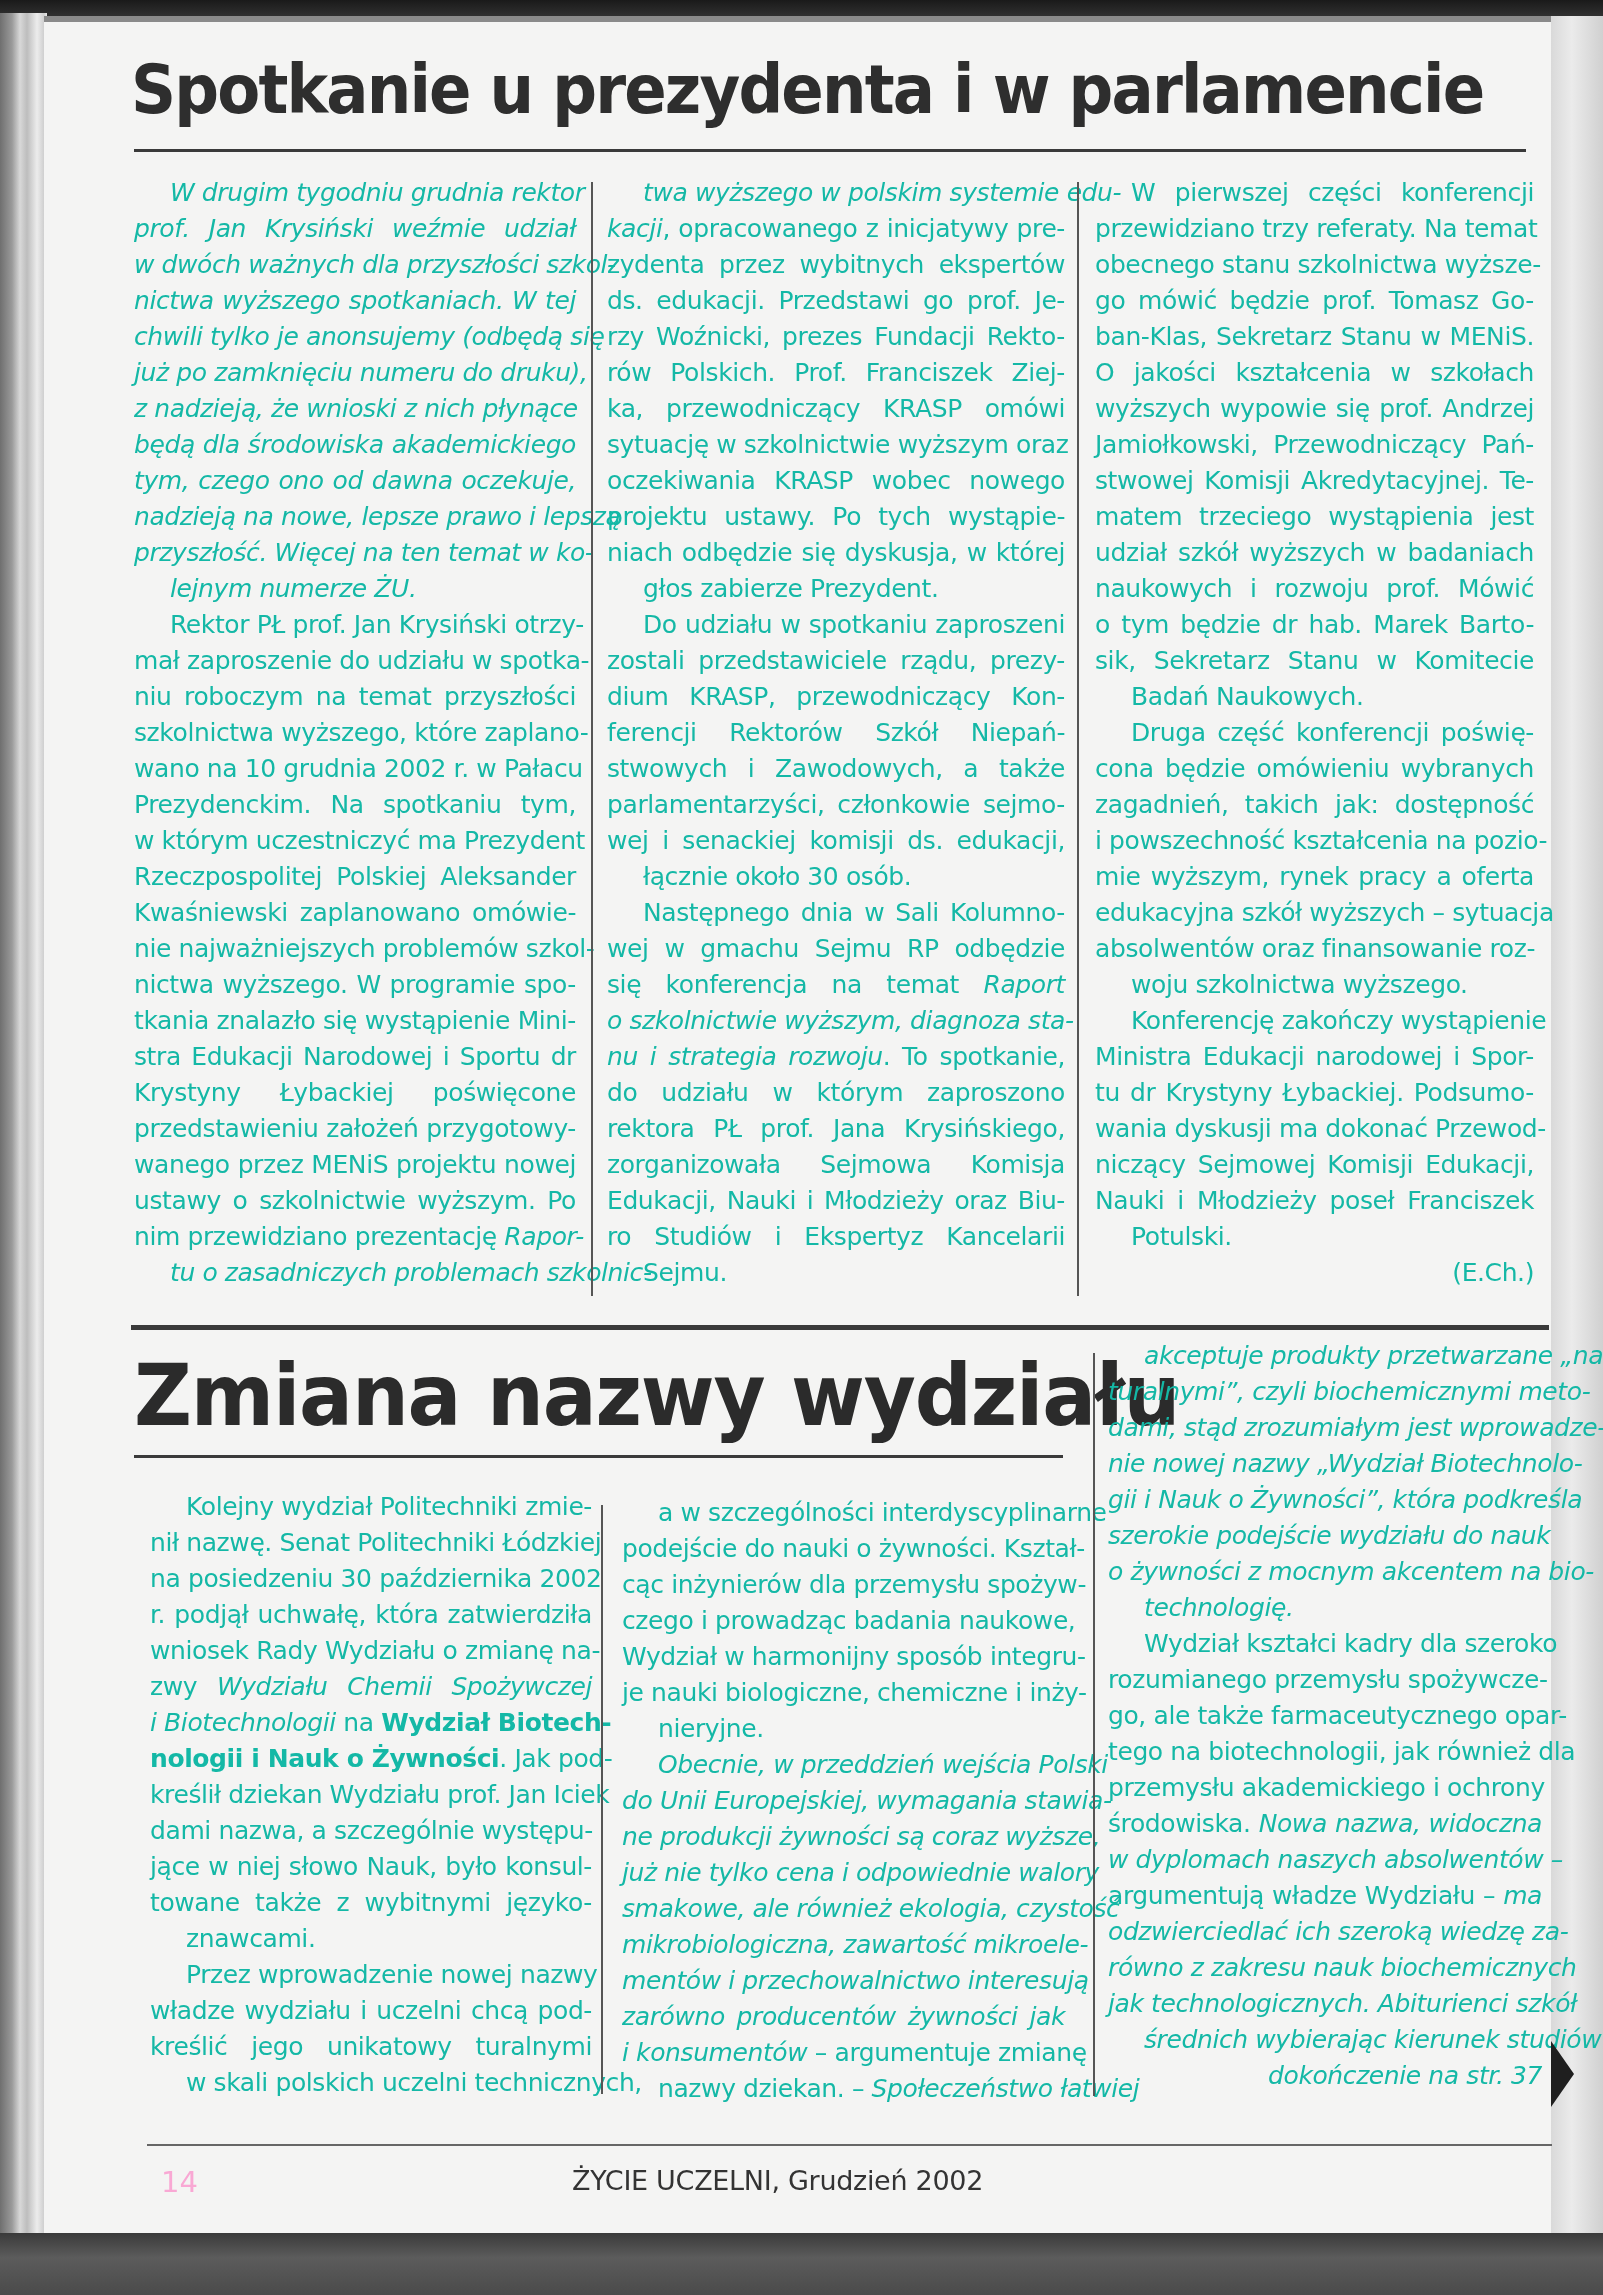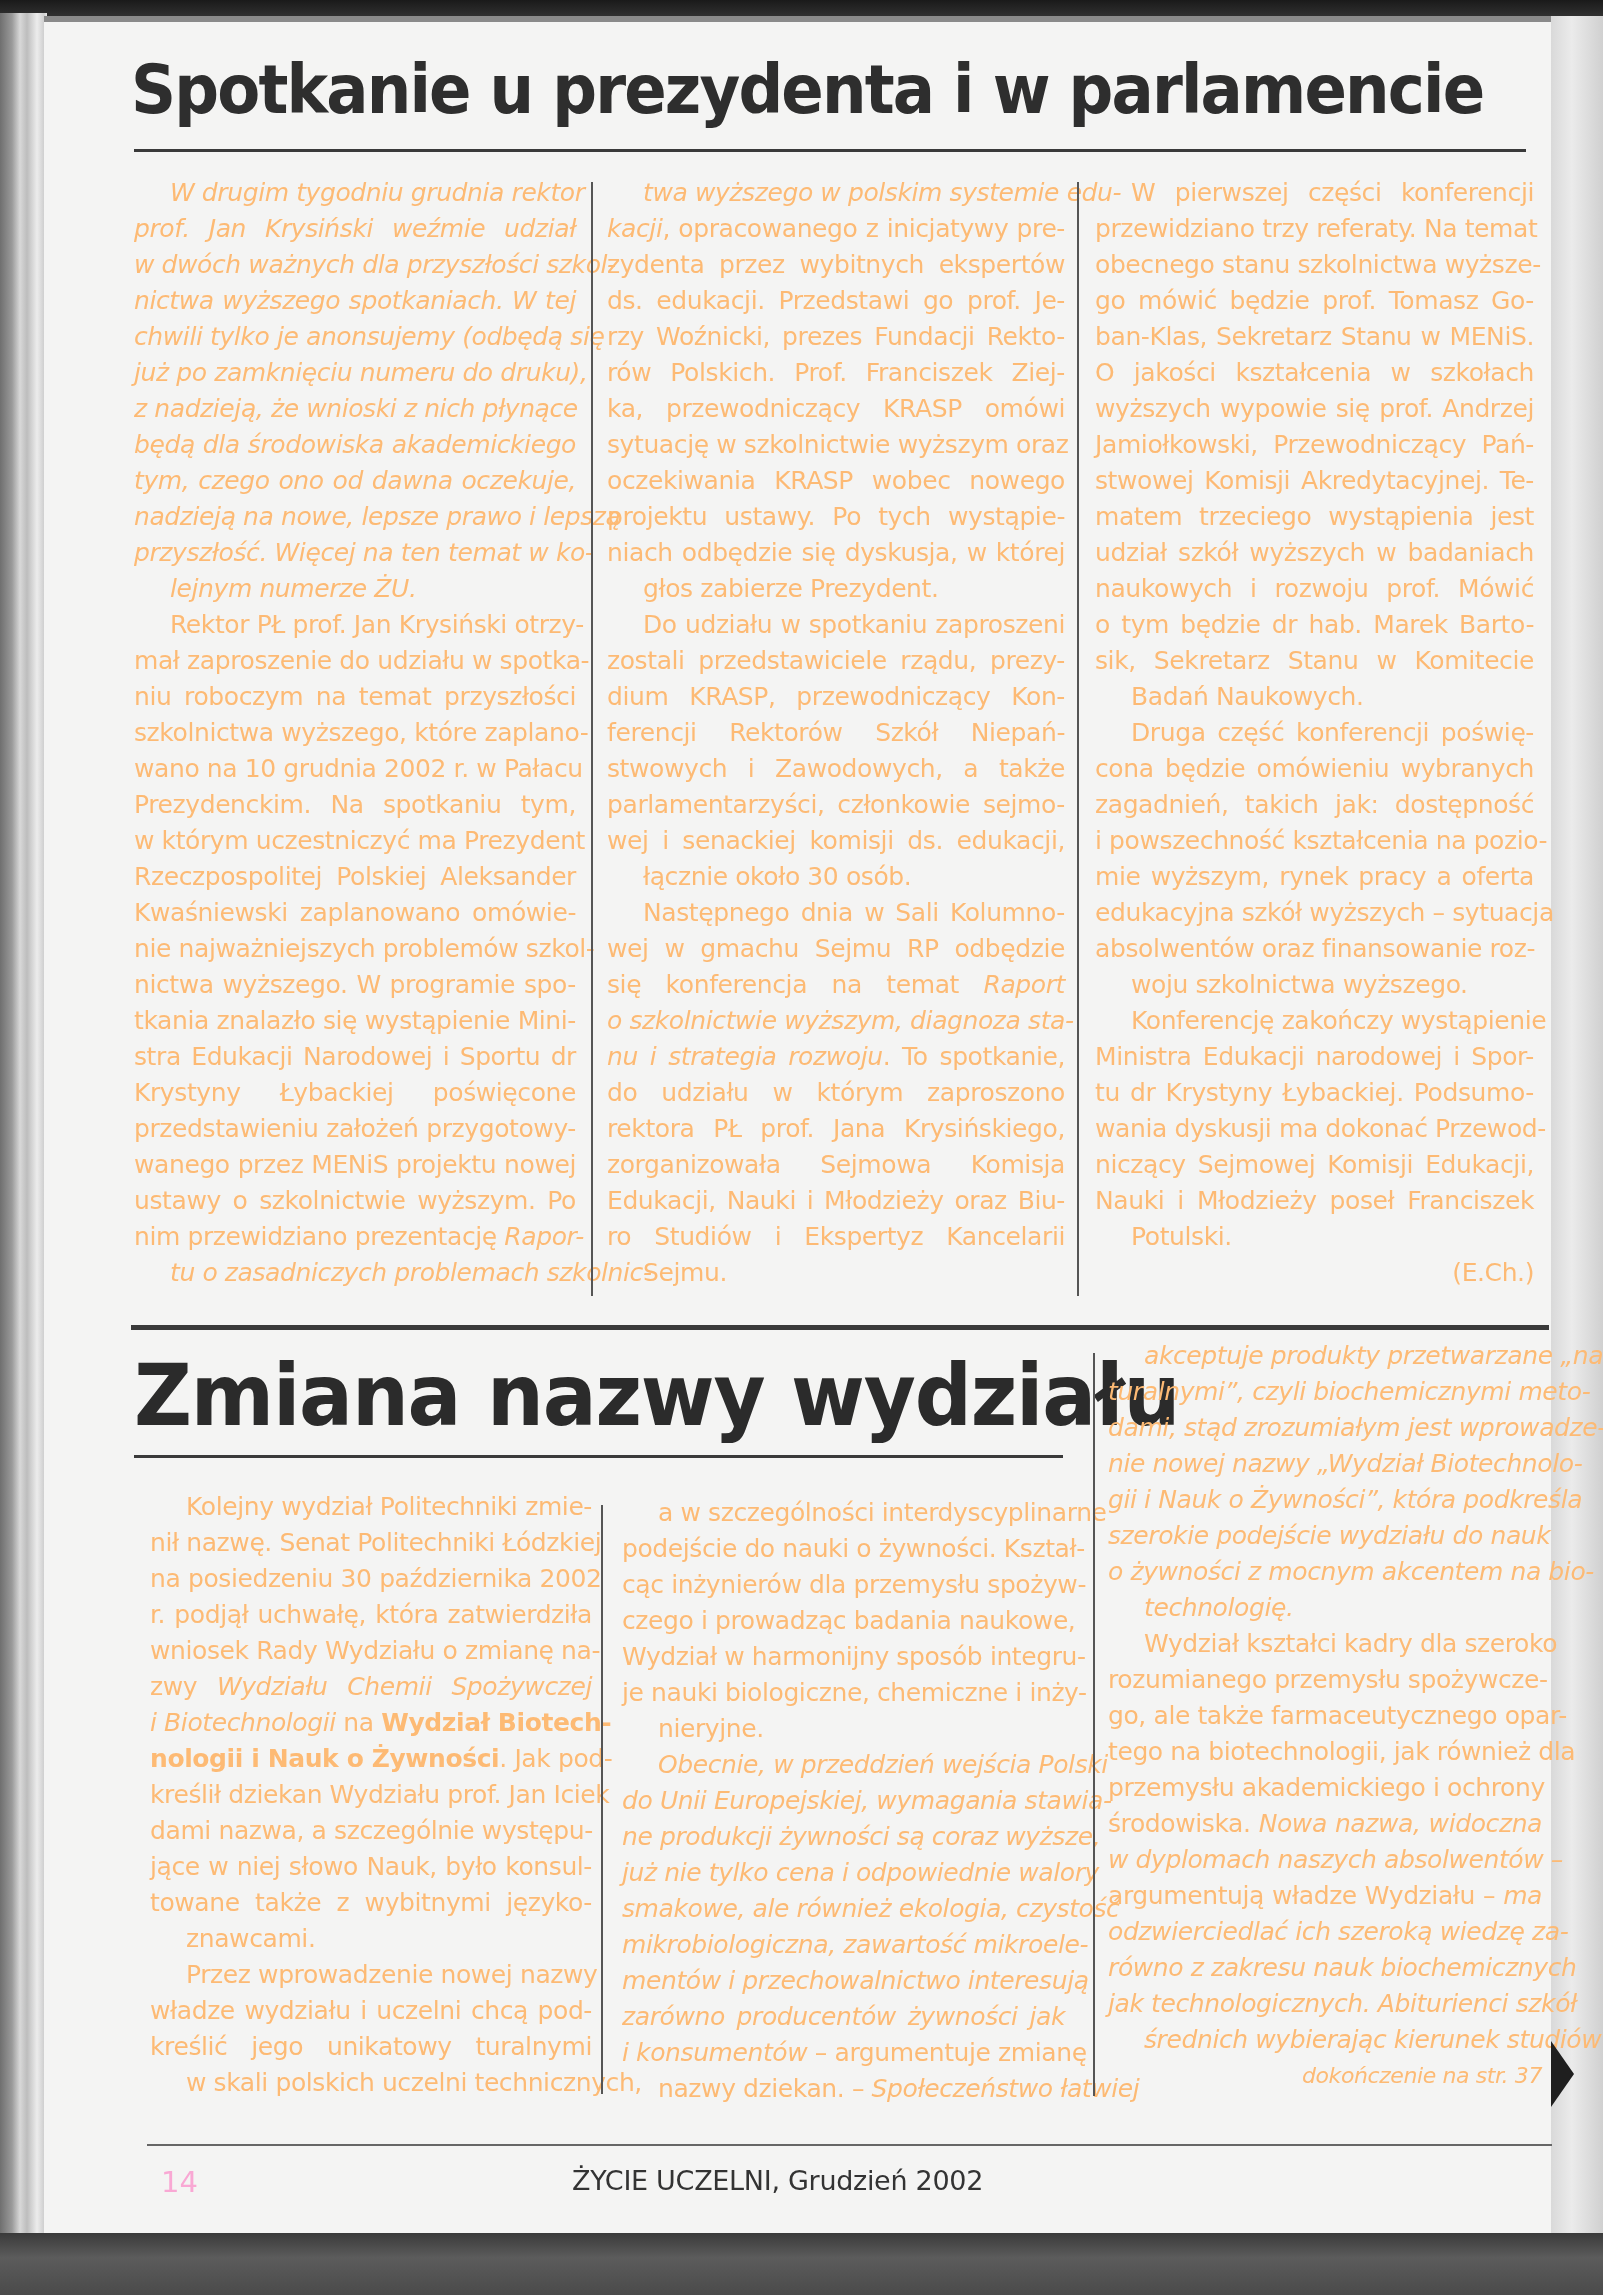--- a/index.html
+++ b/index.html
@@ -19,21 +19,21 @@
     background: #f4f4f3; border-top: 6.7px solid #8a8a8a; }
   .right-strip { position: absolute; left: 1551px; top: 16px; width: 52px; height: 2220px;
     background: linear-gradient(90deg, #d9d9d9, #ebebeb 40%, #d0d0d0); }
 
   .title1 { position: absolute; left: 131px; top: 47px; width: 1398px;
     font-family: "DejaVu Sans", sans-serif; font-weight: bold; font-size: 67px; line-height: 87px;
     letter-spacing: -2px; color: #2e2e2e; white-space: nowrap; transform: scaleX(0.935); transform-origin: left; }
   .rule { position: absolute; background: #3a3a3a; }
 
   .col { position: absolute; font-size: 25px; line-height: 36px; text-align: justify;
-    color: #fdba74; font-family: "DejaVu Sans", sans-serif; letter-spacing: -0.4px; }
+    color: #14b8a6; font-family: "DejaVu Sans", sans-serif; letter-spacing: -0.4px; }
   .col .line { display: block; text-align: justify; text-align-last: justify; white-space: nowrap; }
   .col .line.last { text-align-last: left; margin-left: 36px; }
   .col .line.right { text-align-last: right; }
   .col .line.ind { padding-left: 36px; }
   .it { font-style: italic; }
   .b { font-weight: bold; }
   .vrule { position: absolute; width: 2px; background: #555; }
 
   .title2 { position: absolute; left: 134px; top: 1345px;
     font-family: "DejaVu Sans", sans-serif; font-weight: bold; font-size: 86px; line-height: 100px;
@@ -247,21 +247,21 @@
       <span class="line">tego na biotechnologii, jak również dla</span>
       <span class="line">przemysłu akademickiego i ochrony</span>
       <span class="line">środowiska. <span class="it">Nowa nazwa, widoczna</span></span>
       <span class="line it">w dyplomach naszych absolwentów –</span>
       <span class="line">argumentują władze Wydziału – <span class="it">ma</span></span>
       <span class="line it">odzwierciedlać ich szeroką wiedzę za-</span>
       <span class="line it">równo z zakresu nauk biochemicznych</span>
       <span class="line it">jak technologicznych. Abiturienci szkół</span>
       <span class="line last it">średnich wybierając kierunek studiów</span>
     </div>
-    <span class="line right it" style="text-align: right; font-size: 22px;">dokończenie na str. 37</span>
+    <span class="line right it" style="text-align: right; font-size: 25px;">dokończenie na str. 37</span>
   </div>
 
 <div class="arrow"></div>
 
 <div class="rule" style="left:147px; top:2144px; width:1405px; height:2px; background:#666;"></div>
 <div class="footer-num">14</div>
 <div class="footer-title">ŻYCIE UCZELNI,  Grudzień 2002</div>
 
 
 </body></html>

